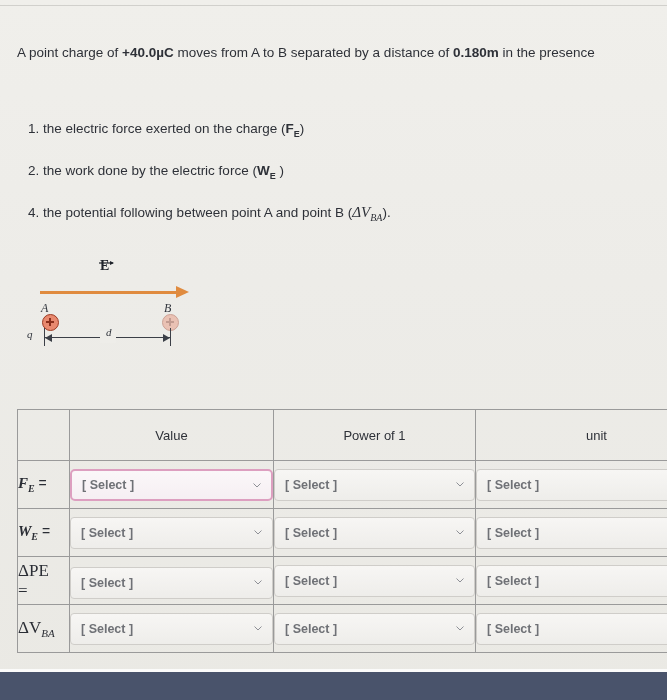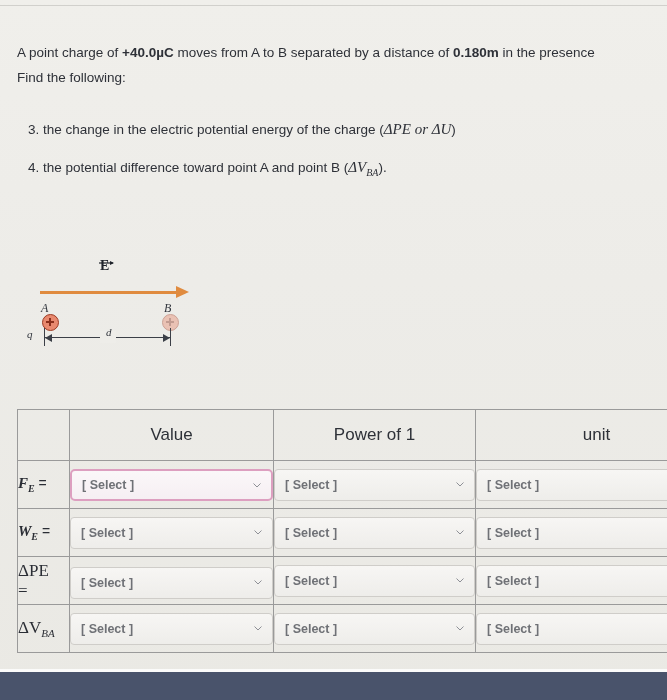--- a/index.html
+++ b/index.html
@@ -213,21 +213,21 @@
     background: transparent;
   }
   .col-label  { width: 52px; }
   .col-value  { width: 204px; }
   .col-power  { width: 202px; }
   .col-unit   { width: 242px; }
 
   .answer-table thead th {
     height: 50px;
     font-weight: 400;
-    font-size: 17px;
+    font-size: 13px;
     color: #2e3138;
     text-align: center;
     vertical-align: middle;
   }
   .answer-table tbody td {
     height: 47px;
     vertical-align: middle;
   }
   .row-label {
     padding-left: 6px;
@@ -284,35 +284,38 @@
 </style>
 </head>
 <body>
 
 <div class="page">
 
   <div class="top-rule"></div>
 
   <div class="statement">
     <p><span>A point charge of </span><span class="bold">+40.0µC</span><span> moves from A to B separated by a distance of </span><span class="bold">0.180m</span><span> in the presence</span></p>
-    <p>Find the following:</p>
   </div>
 
   <div class="qlist">
 
-
-
     <p class="qitem">
-      <span>3.</span>
-      <span>the change in the electric potential energy of the charge (</span><span class="mathit">ΔPE or ΔU</span><span>)</span>
+      <span>1.</span>
+      <span>the electric force exerted on the charge (</span><span class="var"><span>F</span><sub>E</sub></span><span>)</span>
     </p>
+
+    <p class="qitem">
+      <span>2.</span>
+      <span>the work done by the electric force (</span><span class="var"><span>W</span><sub>E</sub></span> <span>)</span>
+    </p>
+
 
     <p class="qitem">
       <span>4.</span>
-      <span>the potential difference toward point A and point B  (</span><span class="mathit"><span>ΔV</span><sub>BA</sub></span><span>).</span>
+      <span>the potential following between point A and point B  (</span><span class="mathit"><span>ΔV</span><sub>BA</sub></span><span>).</span>
     </p>
   </div>
 
   <div class="figure">
 
     <svg class="e-vec-bar" viewBox="0 0 17 7">
       <line x1="1" y1="4" x2="15" y2="4" stroke="#1f232b" stroke-width="1.2"></line>
       <polygon points="16,4 12,2 12,6" fill="#1f232b"></polygon>
     </svg>
     <div class="e-label">E</div>

